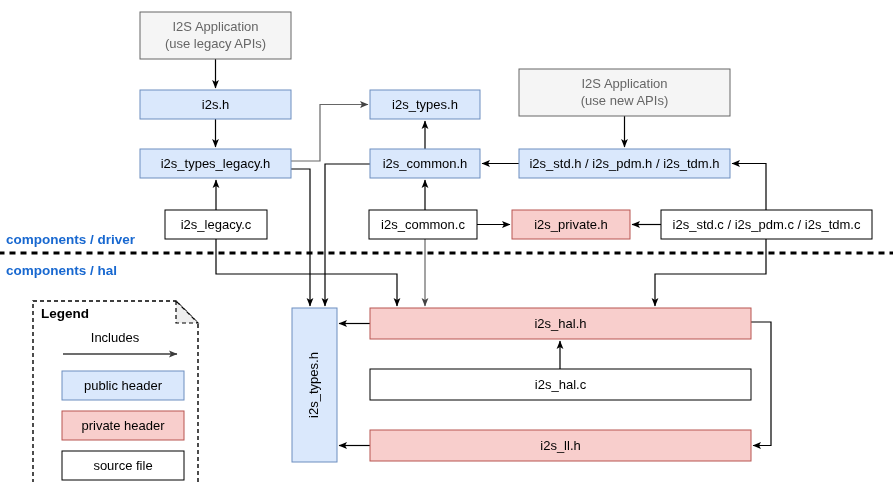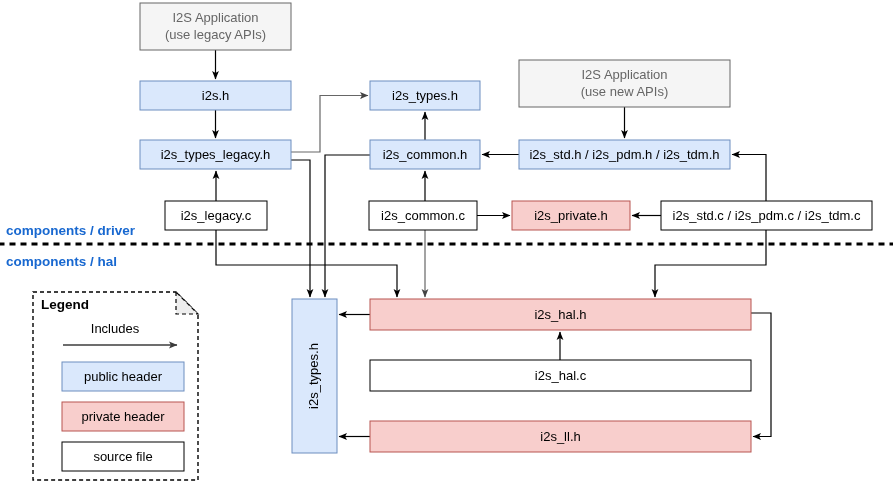--- a/index.html
+++ b/index.html
@@ -10,20 +10,21 @@
   body {
     width: 893px;
     height: 482px;
     font-family: "Liberation Sans", sans-serif;
     overflow: hidden;
   }
   #diagram-root {
     position: relative;
     width: 893px;
     height: 390px;
+    margin-top: 9px;
   }
   svg.diagram {
     position: absolute;
     left: 0;
     top: 0;
     width: 893px;
     height: 482px;
   }
   .box-rect { stroke-width: 1; }
   .node-label {

